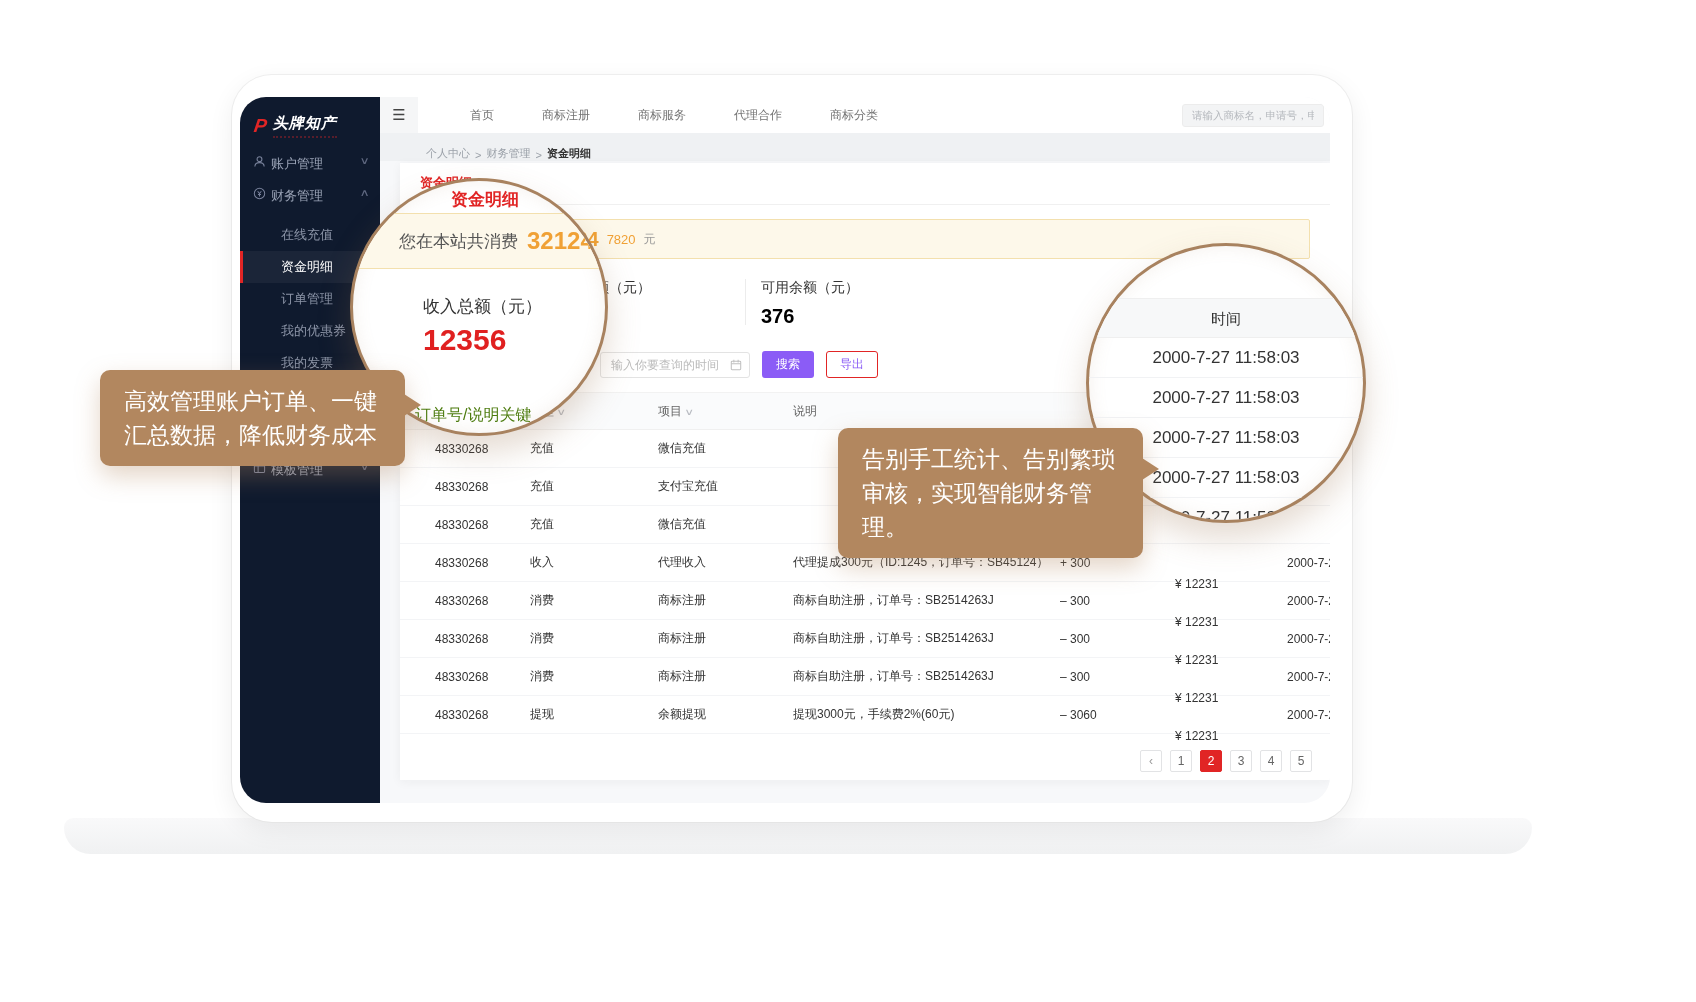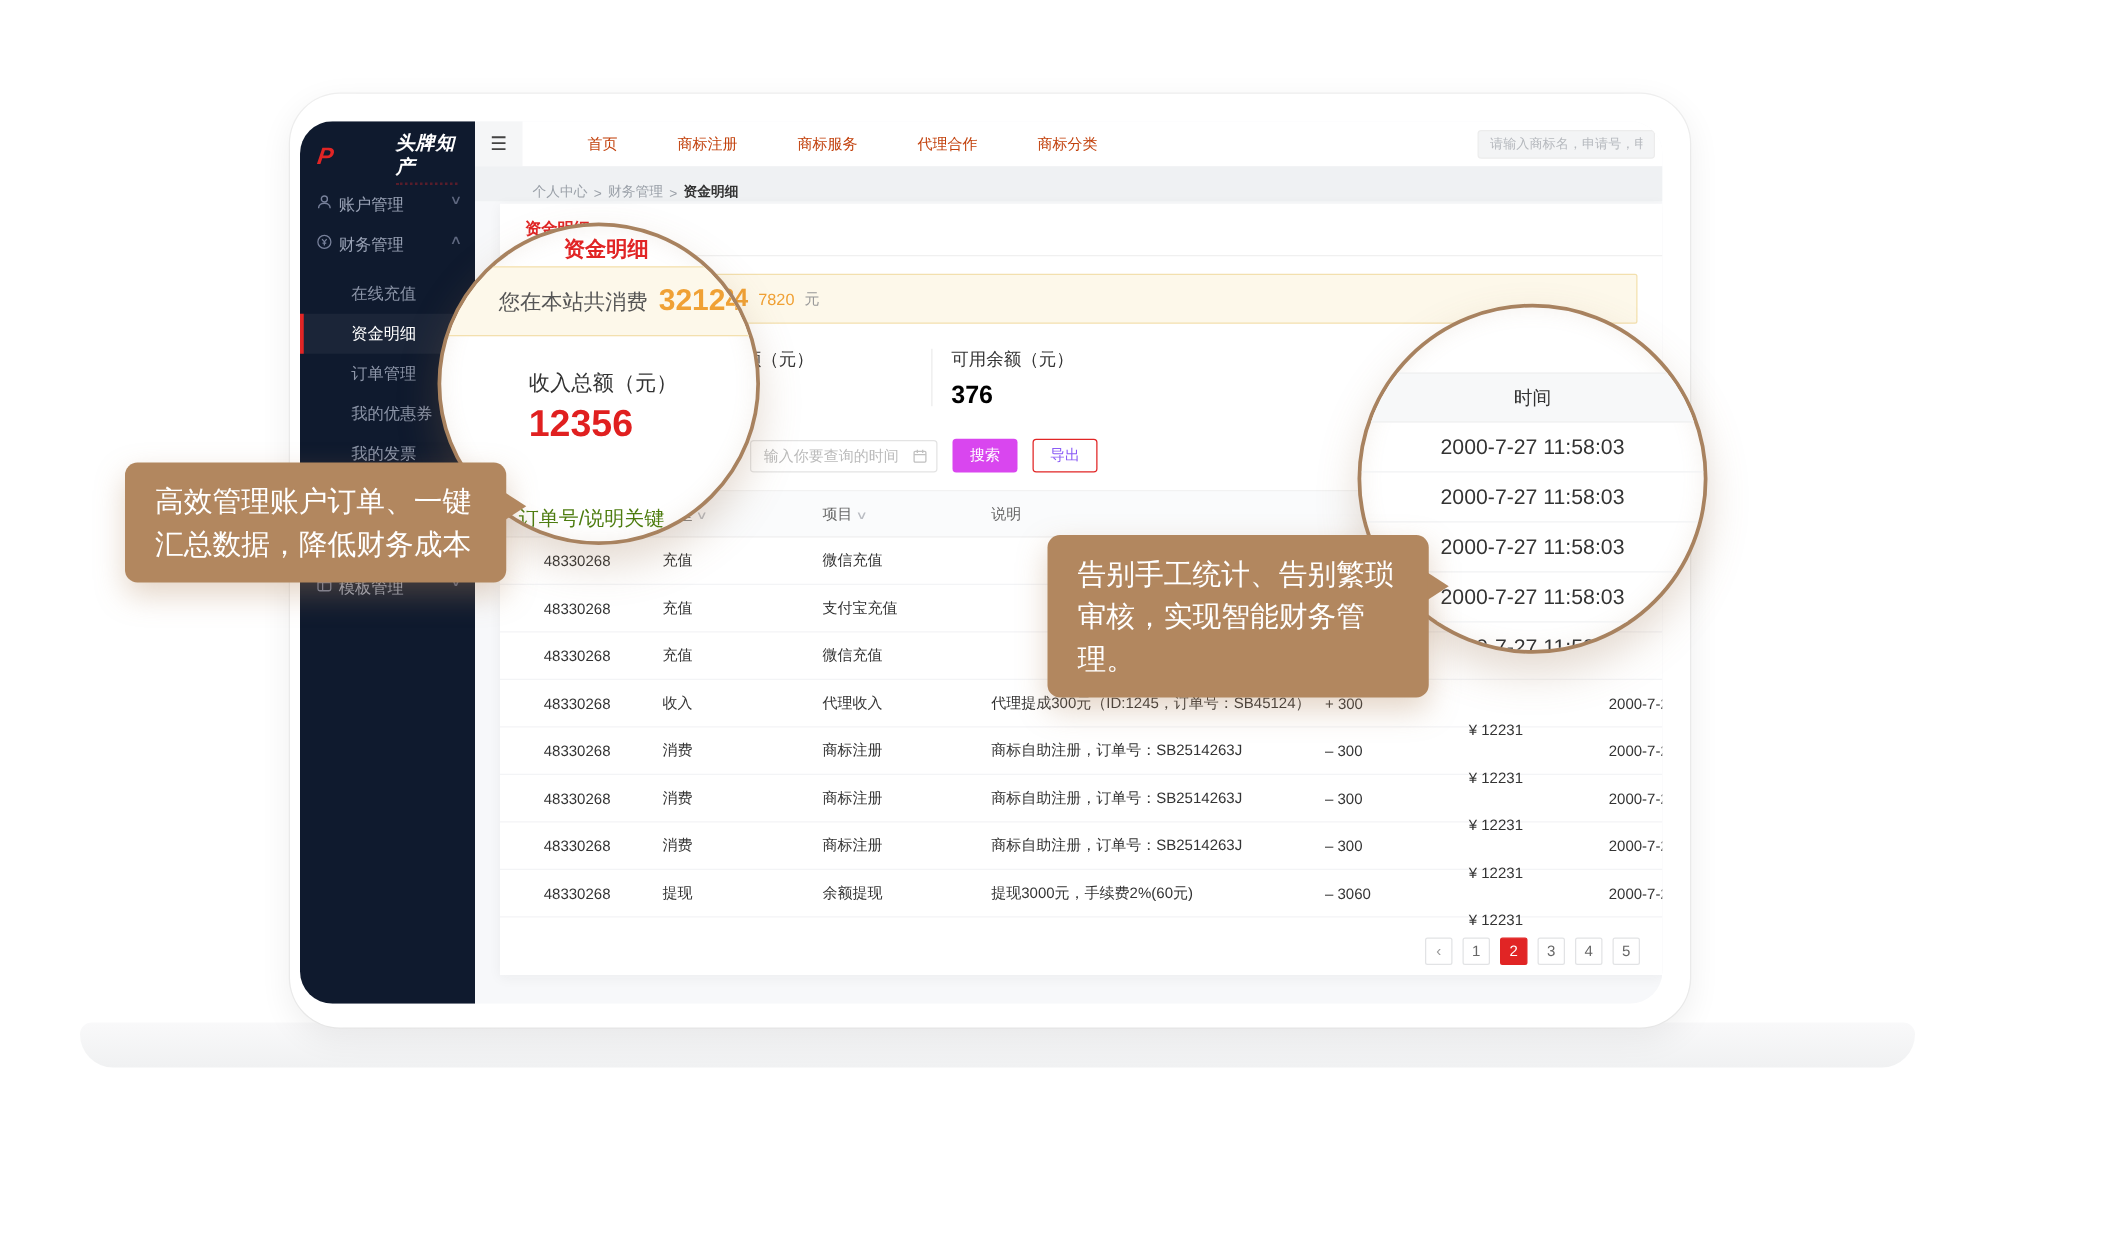--- a/index.html
+++ b/index.html
@@ -12,37 +12,37 @@
   .screen { position: absolute; left: 232px; top: 75px; width: 1120px; height: 747px;
             background: #fff; border-radius: 40px; box-shadow: 0 8px 26px rgba(0,0,0,.07), 0 0 0 1px #f2f2f2; z-index: 1; }
   .app { position: absolute; left: 8px; top: 22px; width: 1090px; height: 706px;
          border-radius: 26px; overflow: hidden; display: flex; background: #fff; }
 
   
   .sidebar { width: 140px; flex-shrink: 0; background: #0f1a2e; color: #8c95a8; font-size: 13px; }
   .logo-block { height: 58px; display: flex; align-items: center; padding: 0 14px; gap: 6px; }
   .logo-mark { color: #e12525; font-weight: 900; font-style: italic; font-size: 19px; transform: skewX(-8deg); }
   .logo-text { color: #fff; font-weight: 700; font-style: italic; font-size: 15px; letter-spacing: 1px;
-               border-bottom: 2px dotted rgba(225,37,37,.35); padding-bottom: 3px; margin-left: 44px; }
+               border-bottom: 2px dotted rgba(225,37,37,.35); padding-bottom: 3px; }
   .mi { height: 32px; display: flex; padding: 0 12px; gap: 4px; cursor: pointer; color: #9aa3b6; }
   .mi .micon { display: flex; width: 15px; justify-content: center; color: #77809a; }
   .mi .lbl { flex: 1; }
   .chev { font-size: 10px; color: #5f6880; transform: scaleX(1.4); }
   .sub .si { position: relative; height: 32px; line-height: 32px; padding-left: 41px; cursor: pointer; color: #8c95a8; }
   .sub .si.active { color: #fff; background: rgba(255,255,255,.05); }
   .sub .si.active::before { content: ""; position: absolute; left: 0; top: 0; bottom: 0; width: 3px; background: #e12525; }
   .mi.mi-template { margin-top: 82px; }
 
   
   .main { flex: 1; min-width: 0; display: flex; flex-direction: column; background: #f7f8fa; }
   .topbar { height: 36px; background: #fff; display: flex; align-items: center; flex-shrink: 0; }
   .burger { width: 38px; height: 36px; display: flex; align-items: center; justify-content: center;
             background: #f5f6f7; font-size: 15px; color: #444; cursor: pointer; }
   .nav { display: flex; margin-left: 28px; }
-  .nav .nav-item { padding: 0 24px; font-size: 12px; color: #c2410c; cursor: pointer; line-height: 36px; }
+  .nav .nav-item { padding: 0 24px; font-size: 12px; color: #737373; cursor: pointer; line-height: 36px; }
   .top-spacer { flex: 1; }
   .tsearch { width: 142px; height: 23px; background: #f3f4f5; border: 1px solid #ececec; border-radius: 3px;
              font-size: 10.5px; color: #666; padding: 0 9px; margin-right: 6px; outline: none; }
   .tsearch::placeholder { color: #b5b8bd; }
   .breadcrumb { height: 28px; background: #eff1f3; display: flex; align-items: flex-end; padding-left: 46px;
                 font-size: 11px; color: #9aa0a8; gap: 5px; flex-shrink: 0; }
   .breadcrumb .crumb-last { color: #333; font-weight: 700; }
 
   
   .content { flex: 1; position: relative; }
@@ -70,21 +70,21 @@
   .stat-balance .s-value { font-size: 20px; color: #000000; }
 
   .filter { display: flex; align-items: center; gap: 12px; padding-left: 200px; margin-top: 10px; }
   .date-wrap { position: relative; width: 150px; }
   .date-input { width: 150px; height: 26px; border: 1px solid #e3e3e3; border-radius: 3px; font-size: 12px;
                 color: #666; padding: 0 26px 0 10px; outline: none; background: #fff; }
   .date-input::placeholder { color: #bbb; }
   .cal-icon { position: absolute; right: 8px; top: 7px; color: #c0c0c0; cursor: pointer; display: flex; }
   .btn { height: 27px; width: 52px; border-radius: 3px; font-size: 12px; cursor: pointer;
          display: flex; align-items: center; justify-content: center; }
-  .btn-search { background: #d946ef; color: #fff; border: none; }
+  .btn-search { background: #8b5cf6; color: #fff; border: none; }
   .btn-export { background: #fff; color: #8b5cf6; border: 1px solid #e12525; }
 
   .thead { display: flex; height: 38px; align-items: center; margin-top: 14px; background: #fafbfc;
            border-top: 1px solid #f2f2f2; border-bottom: 1px solid #f0f0f0; font-size: 12px; color: #666; }
   .trow { display: flex; height: 38px; align-items: center; border-bottom: 1px solid #f3f4f6;
           font-size: 12px; color: #333; }
   .c { flex-shrink: 0; }
   .c1 { width: 130px; padding-left: 35px; }
   .c2 { width: 128px; }
   .c3 { width: 135px; }

